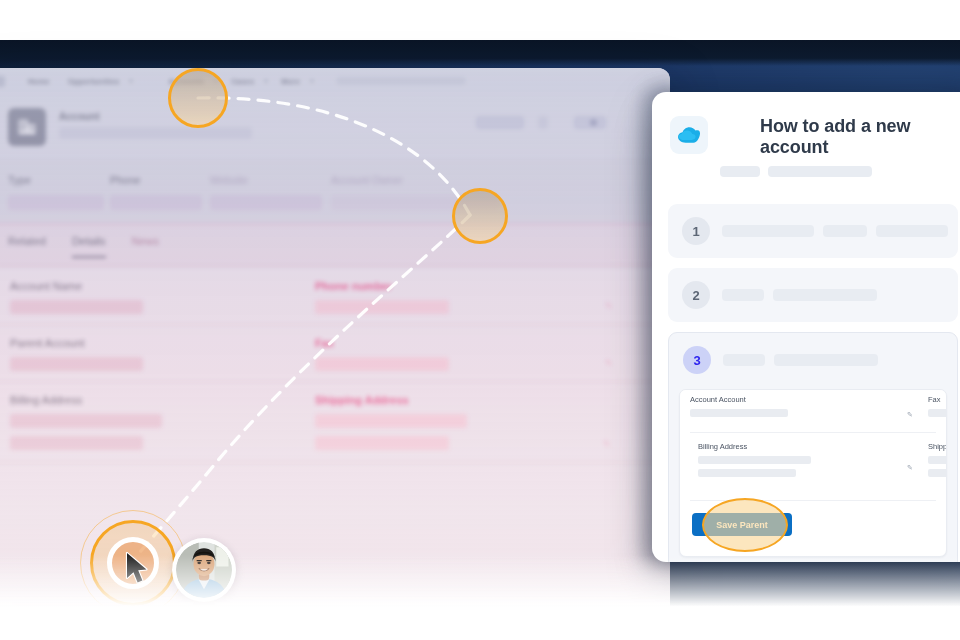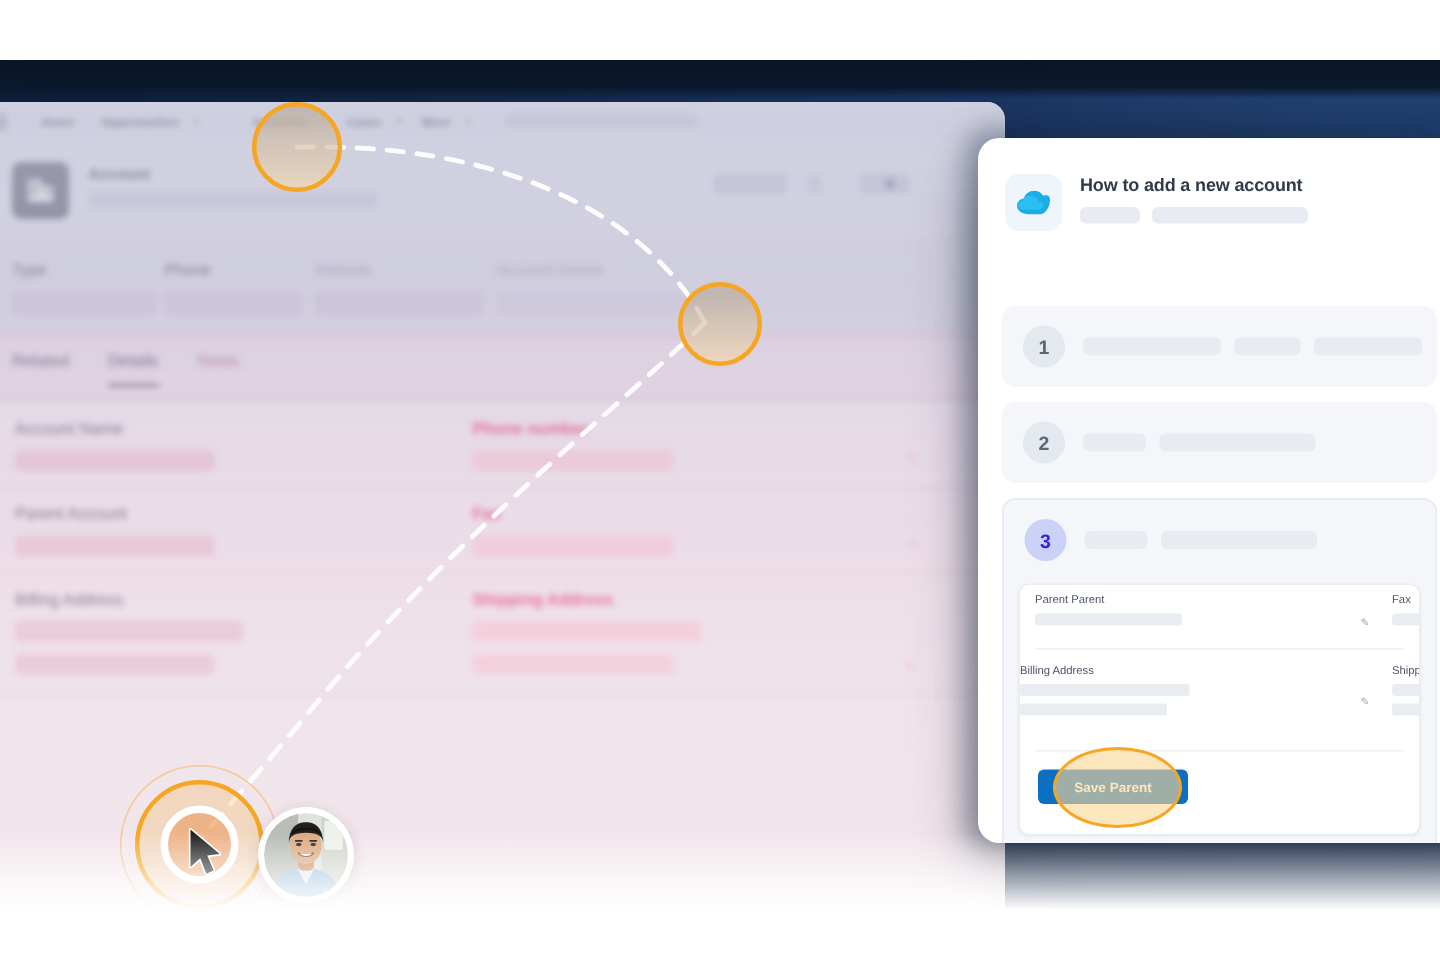--- a/index.html
+++ b/index.html
@@ -185,21 +185,21 @@
     position: absolute; left: 652px; top: 92px; width: 318px; height: 470px;
     background: #ffffff; border-radius: 14px 0 0 14px;
     box-shadow: 0 18px 44px rgba(8,18,36,0.40);
     overflow: hidden;
   }
   .panel-head { position:absolute; left: 18px; top: 24px; right: 14px; display:flex; gap: 12px; }
   .cloud-badge {
     width: 38px; height: 38px; border-radius: 9px; background: #eef5fb;
     display:flex; align-items:center; justify-content:center; flex: 0 0 auto;
   }
-  .panel-title { font-size: 12px; font-weight: 700; color: #2f3a4a; letter-spacing: -.1px; }
+  .panel-title { font-size: 18px; font-weight: 700; color: #2f3a4a; letter-spacing: -.1px; margin-left: 40px; }
   .panel-sub { display:flex; gap: 8px; margin-top: 8px; }
   .sk { border-radius: 4px; background: #e8ecf2; height: 11px; }
 
   .step {
     position: absolute; left: 16px; width: 290px;
     background: #f4f6fa; border-radius: 9px;
   }
   .step-row { display: flex; align-items: center; gap: 12px; padding: 13px 14px; }
   .step-num {
     width: 28px; height: 28px; border-radius: 50%;
@@ -483,34 +483,34 @@
           <div class="sk" style="width:42px;height:12px"></div>
           <div class="sk" style="width:104px;height:12px"></div>
         </div>
       </div>
 
       <div class="mini-card">
         <div class="mini-fade"></div>
 
         <div class="mini-row" style="top:5px">
           <div style="position:absolute;left:10px;top:0">
-            <div class="mini-label">Parent Parent</div>
+            <div class="mini-label">Account Account</div>
             <div class="mini-bar" style="width:98px"></div>
           </div>
           <div style="position:absolute;left:248px;top:0">
             <div class="mini-label">Fax</div>
             <div class="mini-bar" style="width:46px"></div>
           </div>
           <div class="mini-pencil" style="left:227px;top:16px">✎</div>
         </div>
 
         <div class="mini-divider" style="top:42px"></div>
 
         <div class="mini-row" style="top:52px">
-          <div style="position:absolute;left:0;top:0">
+          <div style="position:absolute;left:18px;top:0">
             <div class="mini-label">Billing Address</div>
             <div class="mini-bar" style="width:113px"></div>
             <div class="mini-bar" style="width:98px"></div>
           </div>
           <div style="position:absolute;left:248px;top:0">
             <div class="mini-label">Shipping</div>
             <div class="mini-bar" style="width:46px"></div>
             <div class="mini-bar" style="width:46px"></div>
           </div>
           <div class="mini-pencil" style="left:227px;top:22px">✎</div>

